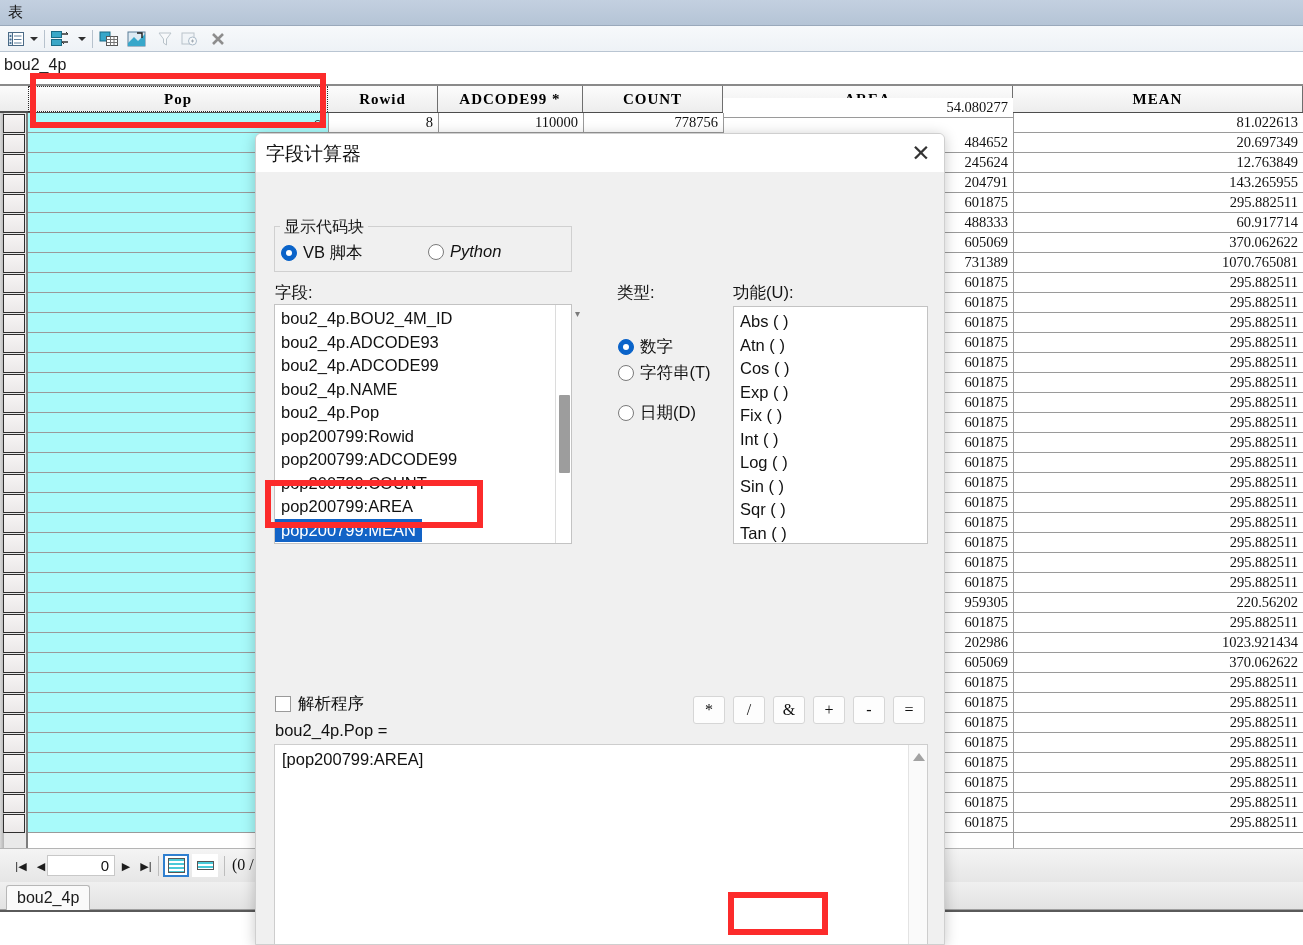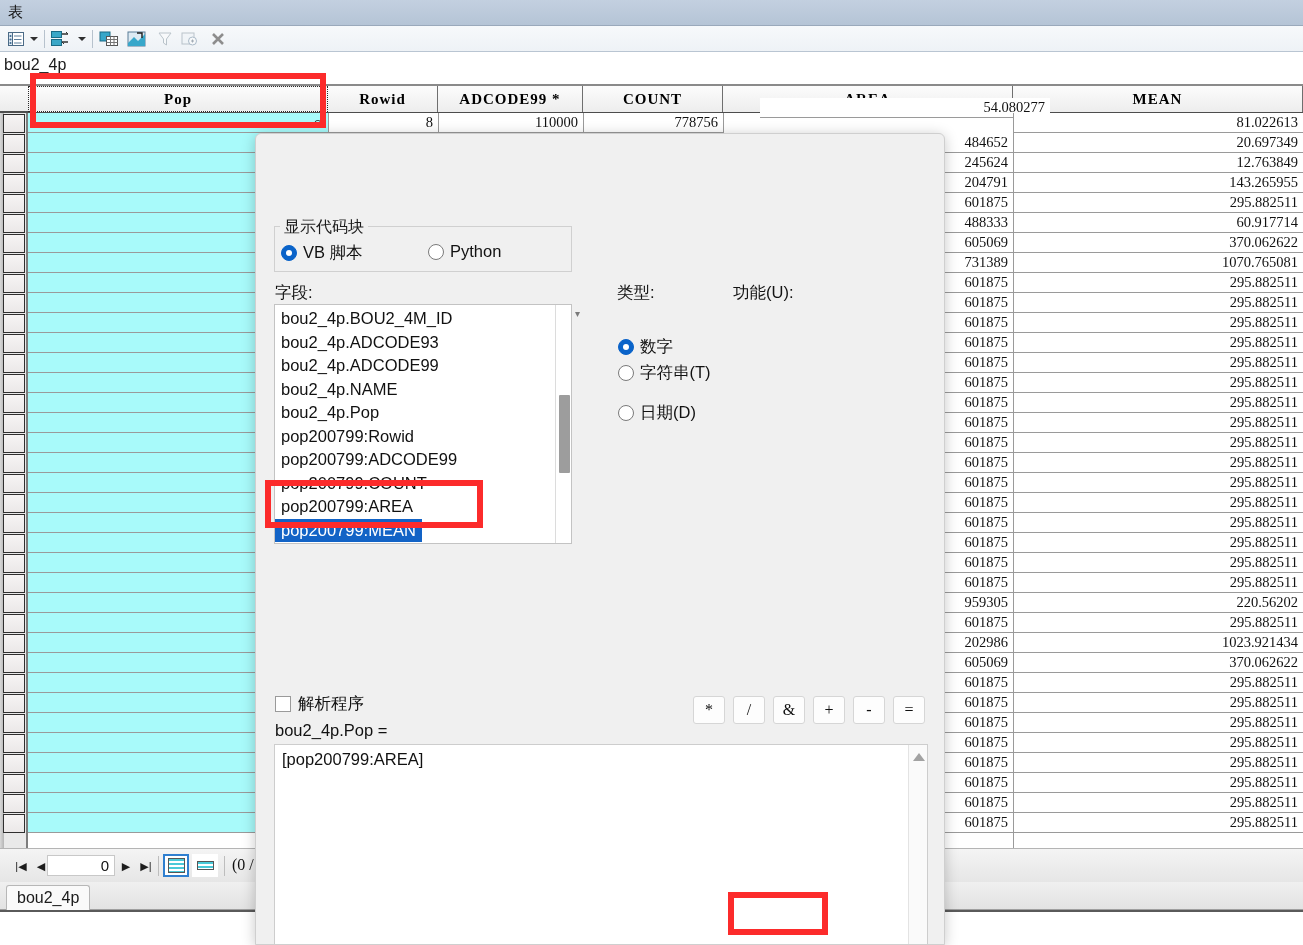--- a/index.html
+++ b/index.html
@@ -351,21 +351,21 @@
         <div class="hdr-cell" style="left: 583px; width: 140px;">COUNT</div>
         <div class="hdr-cell" style="left: 723px; width: 290px;">AREA</div>
         <div class="hdr-cell" style="left: 1013px; width: 290px;">MEAN</div>
       </div>
     <div id="grid-body">
         <div class="rowsel" style="top: 28px;"></div>
         <div class="cellline cyan" style="left: 28px; width: 300px; top: 27px;">∩</div>
         <div class="cellline" style="left: 328px; width: 110px; top: 27px;">8</div>
         <div class="cellline" style="left: 438px; width: 145px; top: 27px;">110000</div>
         <div class="cellline" style="left: 583px; width: 140px; top: 27px;">778756</div>
-        <div class="cellline" style="left: 723px; width: 290px; top: 12px; margin-left: 37px;">54.080277</div>
+        <div class="cellline" style="left: 723px; width: 290px; top: 12px;">54.080277</div>
         <div class="cellline" style="left: 1013px; width: 290px; top: 27px;">81.022613</div>
         <div class="rowsel" style="top: 48px;"></div>
         <div class="cellline cyan" style="left: 28px; width: 300px; top: 47px;"></div>
         <div class="cellline" style="left: 328px; width: 110px; top: 47px;"></div>
         <div class="cellline" style="left: 438px; width: 145px; top: 47px;"></div>
         <div class="cellline" style="left: 583px; width: 140px; top: 47px;"></div>
         <div class="cellline" style="left: 723px; width: 290px; top: 47px;">484652</div>
         <div class="cellline" style="left: 1013px; width: 290px; top: 47px;">20.697349</div>
         <div class="rowsel" style="top: 68px;"></div>
         <div class="cellline cyan" style="left: 28px; width: 300px; top: 67px;"></div>
@@ -629,30 +629,34 @@
     <div class="vsep" style="left:224px;"></div>
     <div class="navcount" style="left:232px;">(0 / 9</div>
   </div>
 
   <div class="tabstrip">
     <div class="tab-chip">bou2_4p</div>
   </div>
   <div class="bottom-blank"></div>
 
   <div class="dialog">
+    <div class="dlg-title">
+      <div class="txt">字段计算器</div>
+      <div class="dlg-close">✕</div>
+    </div>
 
     <div class="dlg-body">
 
       <div class="groupbox"></div>
       <div class="group-legend">显示代码块</div>
       <div class="radio" style="left:25px; top:70px;">
         <span class="rdot on"></span>
         <span>VB 脚本</span>
       </div>
-      <div class="radio" style="left:172px; top:70px;">
+      <div class="radio" style="left:172px; top:70px;font-style:italic;">
         <span class="rdot"></span>
         <span>Python</span>
       </div>
 
       <div class="lbl" style="left:19px; top:110px;">字段:</div>
       <div class="listbox" style="left:18px; top:132px; width:298px; height:240px;">
         <div id="fields-list" style="position:absolute; left:0; top:2px; width:278px;"><div class="lb-item">bou2_4p.BOU2_4M_ID</div><div class="lb-item">bou2_4p.ADCODE93</div><div class="lb-item">bou2_4p.ADCODE99</div><div class="lb-item">bou2_4p.NAME</div><div class="lb-item">bou2_4p.Pop</div><div class="lb-item">pop200799:Rowid</div><div class="lb-item">pop200799:ADCODE99</div><div class="lb-item">pop200799:COUNT</div><div class="lb-item">pop200799:AREA</div><div class="lb-item selected">pop200799:MEAN</div></div>
         <div class="sb-track" style="right:0; top:0; height:238px;">
           <div class="sb-thumb" style="left:3px; top:90px; height:78px;"></div>
         </div>
@@ -667,20 +671,34 @@
       <div class="radio" style="left:362px; top:190px;">
         <span class="rdot"></span>
         <span>字符串(T)</span>
       </div>
       <div class="radio" style="left:362px; top:230px;">
         <span class="rdot"></span>
         <span>日期(D)</span>
       </div>
 
       <div class="lbl" style="left:477px; top:110px;">功能(U):</div>
+      <div class="listbox" style="left:477px; top:134px; width:195px; height:238px;">
+        <div id="functions-list" style="position:absolute; left:0; top:3px; width:193px;">
+            <div class="lb-item">Abs ( )</div>
+            <div class="lb-item">Atn ( )</div>
+            <div class="lb-item">Cos ( )</div>
+            <div class="lb-item">Exp ( )</div>
+            <div class="lb-item">Fix ( )</div>
+            <div class="lb-item">Int ( )</div>
+            <div class="lb-item">Log ( )</div>
+            <div class="lb-item">Sin ( )</div>
+            <div class="lb-item">Sqr ( )</div>
+            <div class="lb-item">Tan ( )</div>
+          </div>
+      </div>
 
       <div id="operator-row">
           <div class="opbtn" style="left: 437px;">*</div>
           <div class="opbtn" style="left: 477px;">/</div>
           <div class="opbtn" style="left: 517px;">&amp;</div>
           <div class="opbtn" style="left: 557px;">+</div>
           <div class="opbtn" style="left: 597px;">-</div>
           <div class="opbtn" style="left: 637px;">=</div>
         </div>
 

